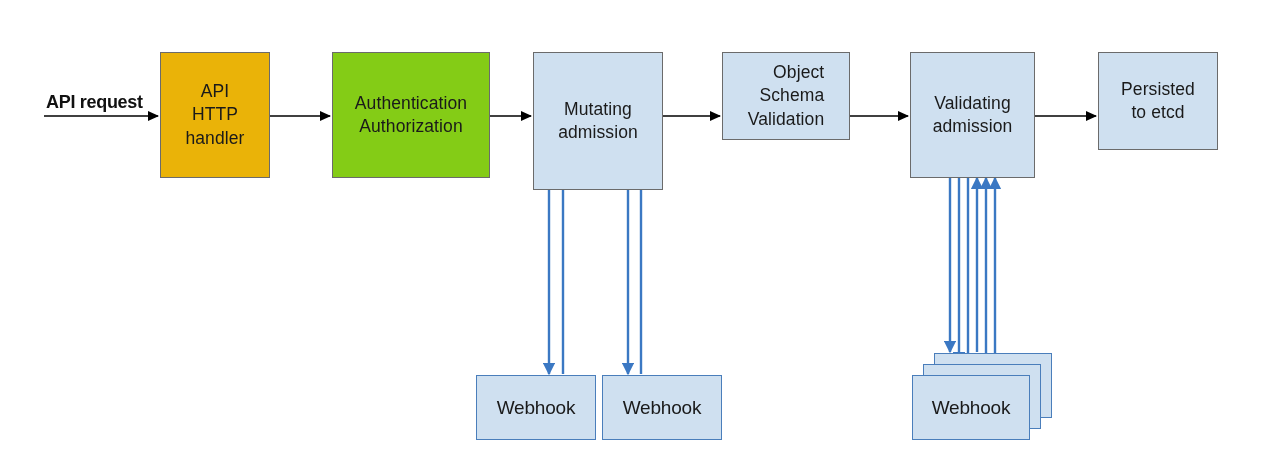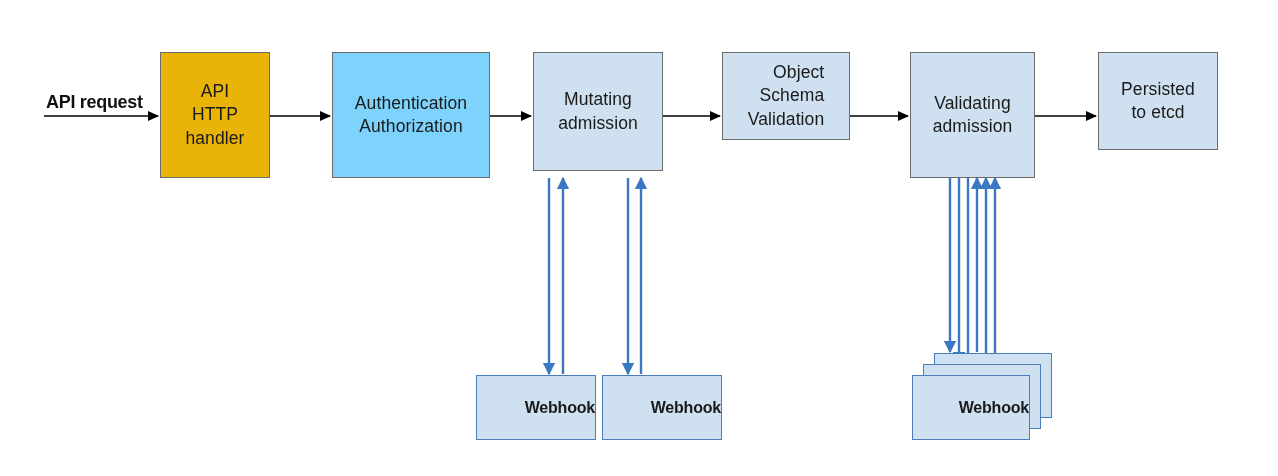--- a/index.html
+++ b/index.html
@@ -37,24 +37,23 @@
     color: #1a1a1a;
   }
   .stage {
     border: 1.5px solid #6b6b6b;
     font-size: 17.5px;
     line-height: 1.32;
     letter-spacing: 0.1px;
   }
   .webhook {
     border: 1.6px solid #4a7ebb;
-    font-size: 16px;
-    font-weight: 700;
+    font-size: 19px;
+    font-weight: 400;
     letter-spacing: -0.2px;
-    justify-content: flex-end;
   }
   .webhook-stack-back {
     border: 1.6px solid #4a7ebb;
     background: #cfe0f0;
   }
   .edge-label {
     position: absolute;
     font-size: 18px;
     font-weight: 700;
     letter-spacing: -0.3px;
@@ -101,23 +100,23 @@
         <line x1="995" y1="374" x2="995" y2="178" stroke="#3b78c3" stroke-width="2.4" marker-end="url(#arrowBlueUp)"></line>
       </g>
   </svg>
 
   <div class="edge-label" id="entry-label" style="left: 46px; top: 92px;">API request</div>
 
   <div id="stage-layer">
       <div class="node stage stage-line" style="left: 160px; top: 52px; width: 110px; height: 126px; background: #eab308; border-color: rgb(107, 107, 107); color: rgb(26, 26, 26);"><span style="white-space: pre-line;">API
 HTTP
 handler</span></div>
-      <div class="node stage stage-line" style="left: 332px; top: 52px; width: 158px; height: 126px; background: #7dd3fc; border-color: rgb(107, 107, 107); color: rgb(26, 26, 26);"><span style="white-space: pre-line;">Authentication
+      <div class="node stage stage-line" style="left: 332px; top: 52px; width: 158px; height: 126px; background: #84cc16; border-color: rgb(107, 107, 107); color: rgb(26, 26, 26);"><span style="white-space: pre-line;">Authentication
 Authorization</span></div>
-      <div class="node stage stage-line" style="left: 533px; top: 52px; width: 130px; height: 119px; background: rgb(207, 224, 240); border-color: rgb(107, 107, 107); color: rgb(26, 26, 26);"><span style="white-space: pre-line;">Mutating
+      <div class="node stage stage-line" style="left: 533px; top: 52px; width: 130px; height: 138px; background: rgb(207, 224, 240); border-color: rgb(107, 107, 107); color: rgb(26, 26, 26);"><span style="white-space: pre-line;">Mutating
 admission</span></div>
       <div class="node stage stage-line" style="left: 722px; top: 52px; width: 128px; height: 88px; background: rgb(207, 224, 240); border-color: rgb(107, 107, 107); color: rgb(26, 26, 26); text-align: right;"><span style="white-space: pre-line;">Object
 Schema
 Validation</span></div>
       <div class="node stage stage-line" style="left: 910px; top: 52px; width: 125px; height: 126px; background: rgb(207, 224, 240); border-color: rgb(107, 107, 107); color: rgb(26, 26, 26); text-align: center;"><span style="white-space: pre-line;">Validating
 admission</span></div>
       <div class="node stage stage-line" style="left: 1098px; top: 52px; width: 120px; height: 98px; background: rgb(207, 224, 240); border-color: rgb(107, 107, 107); color: rgb(26, 26, 26);"><span style="white-space: pre-line;">Persisted
 to etcd</span></div>
     </div>
   <div id="webhook-layer">

